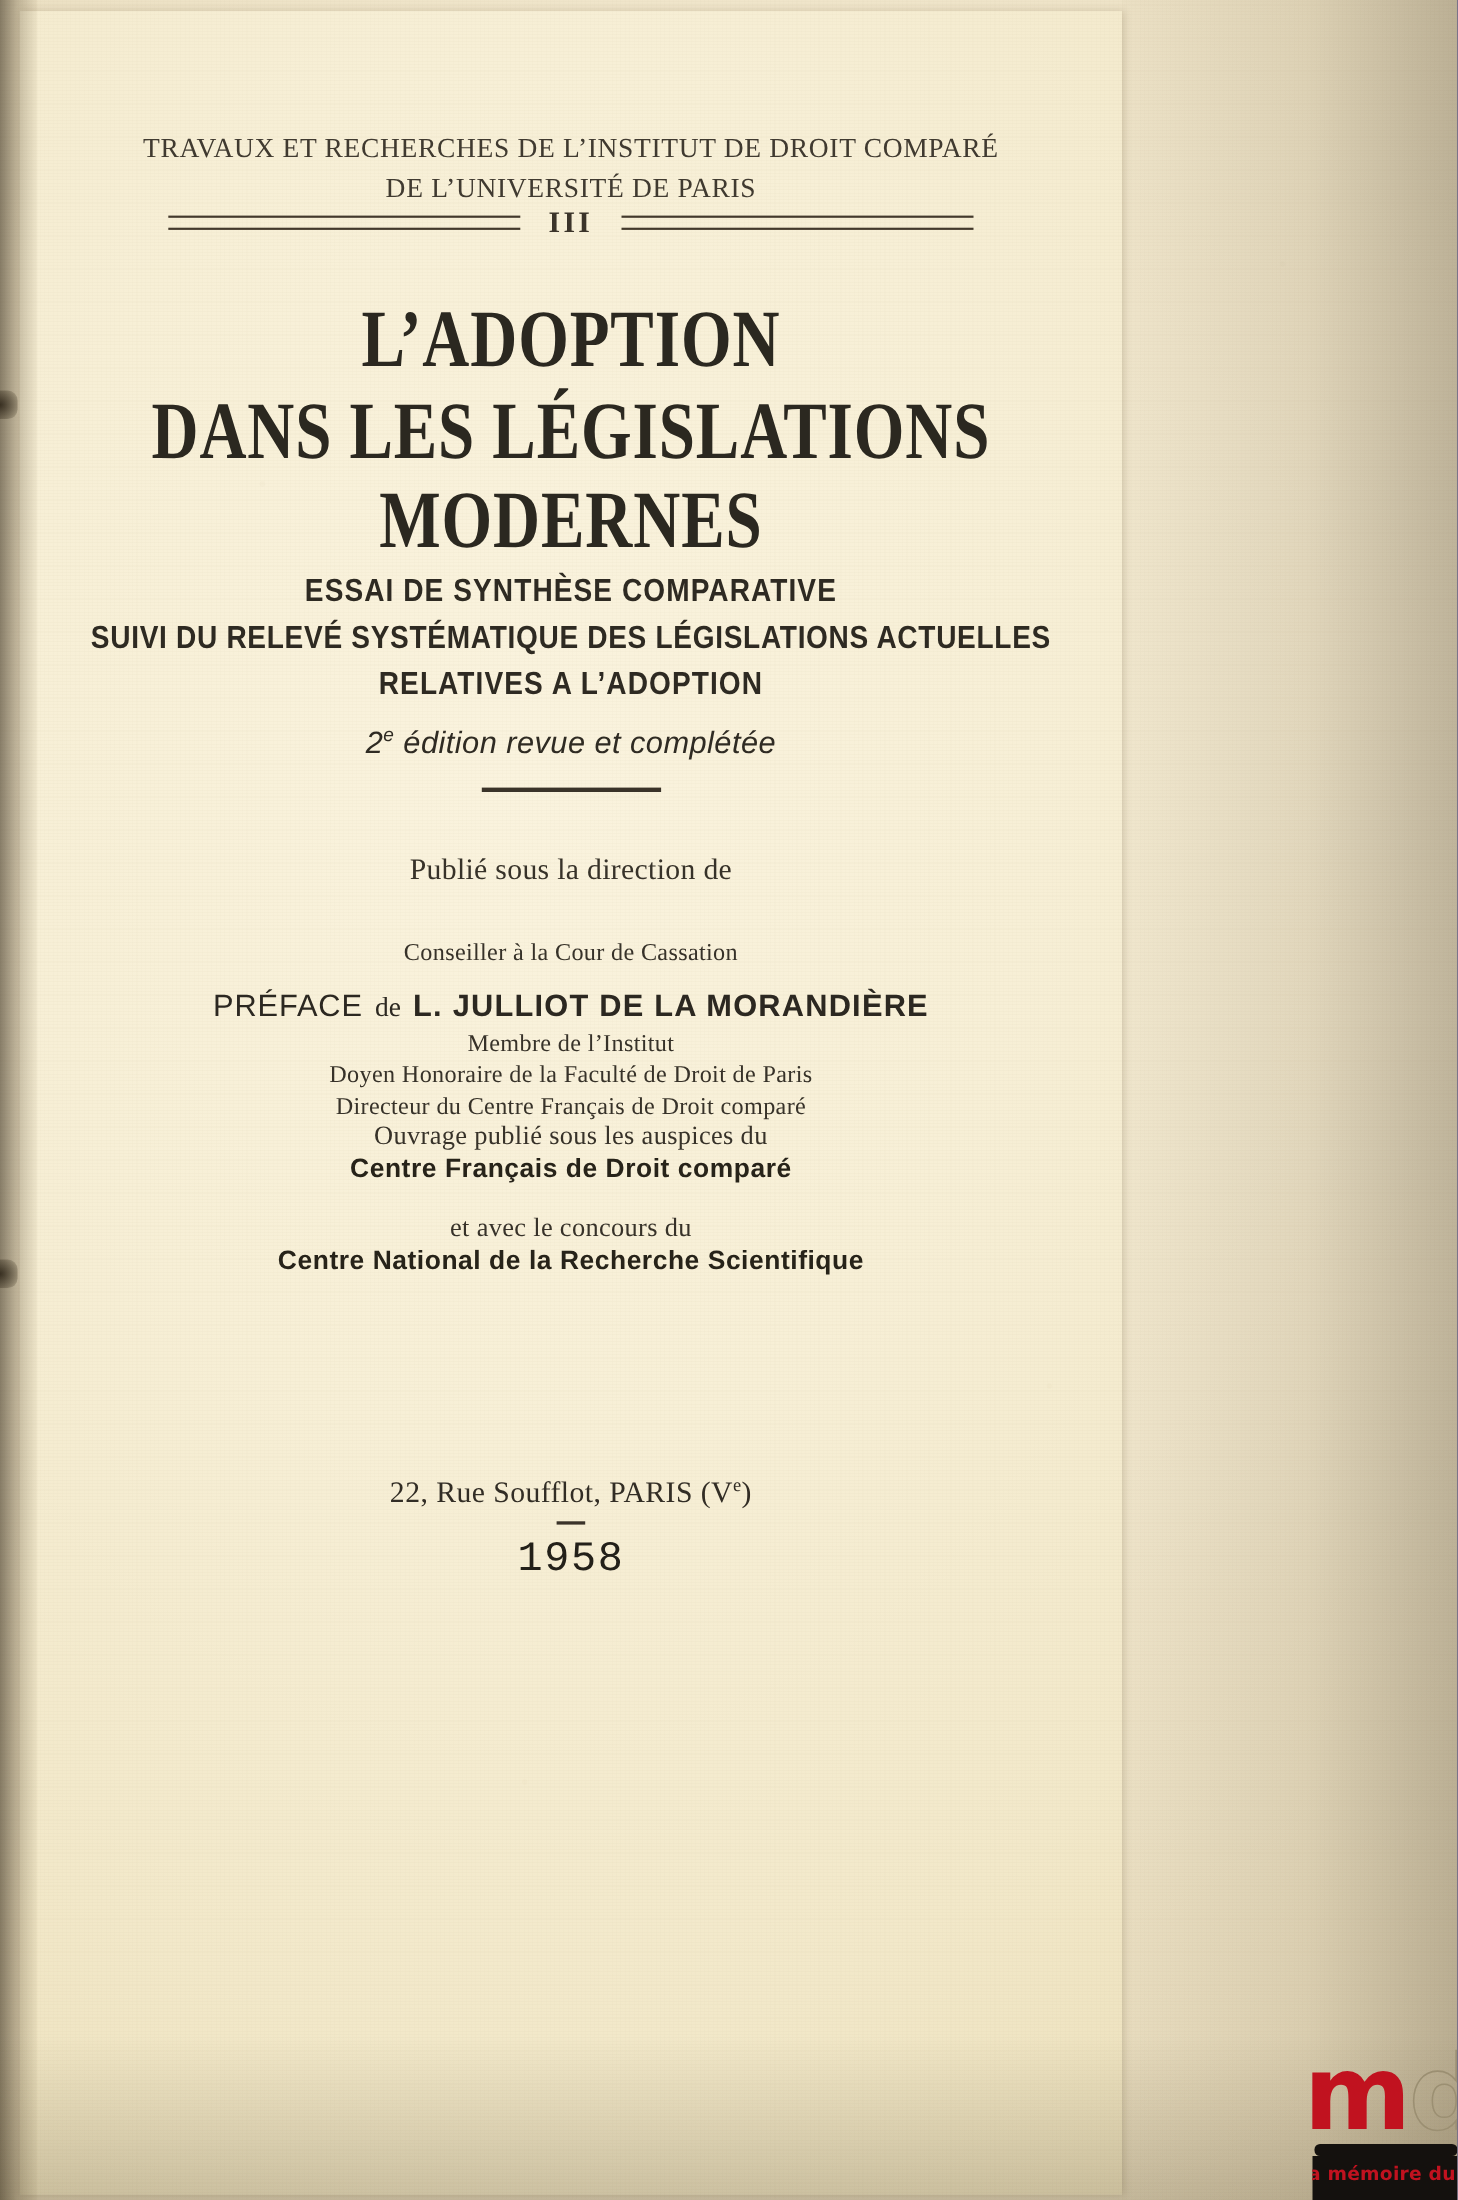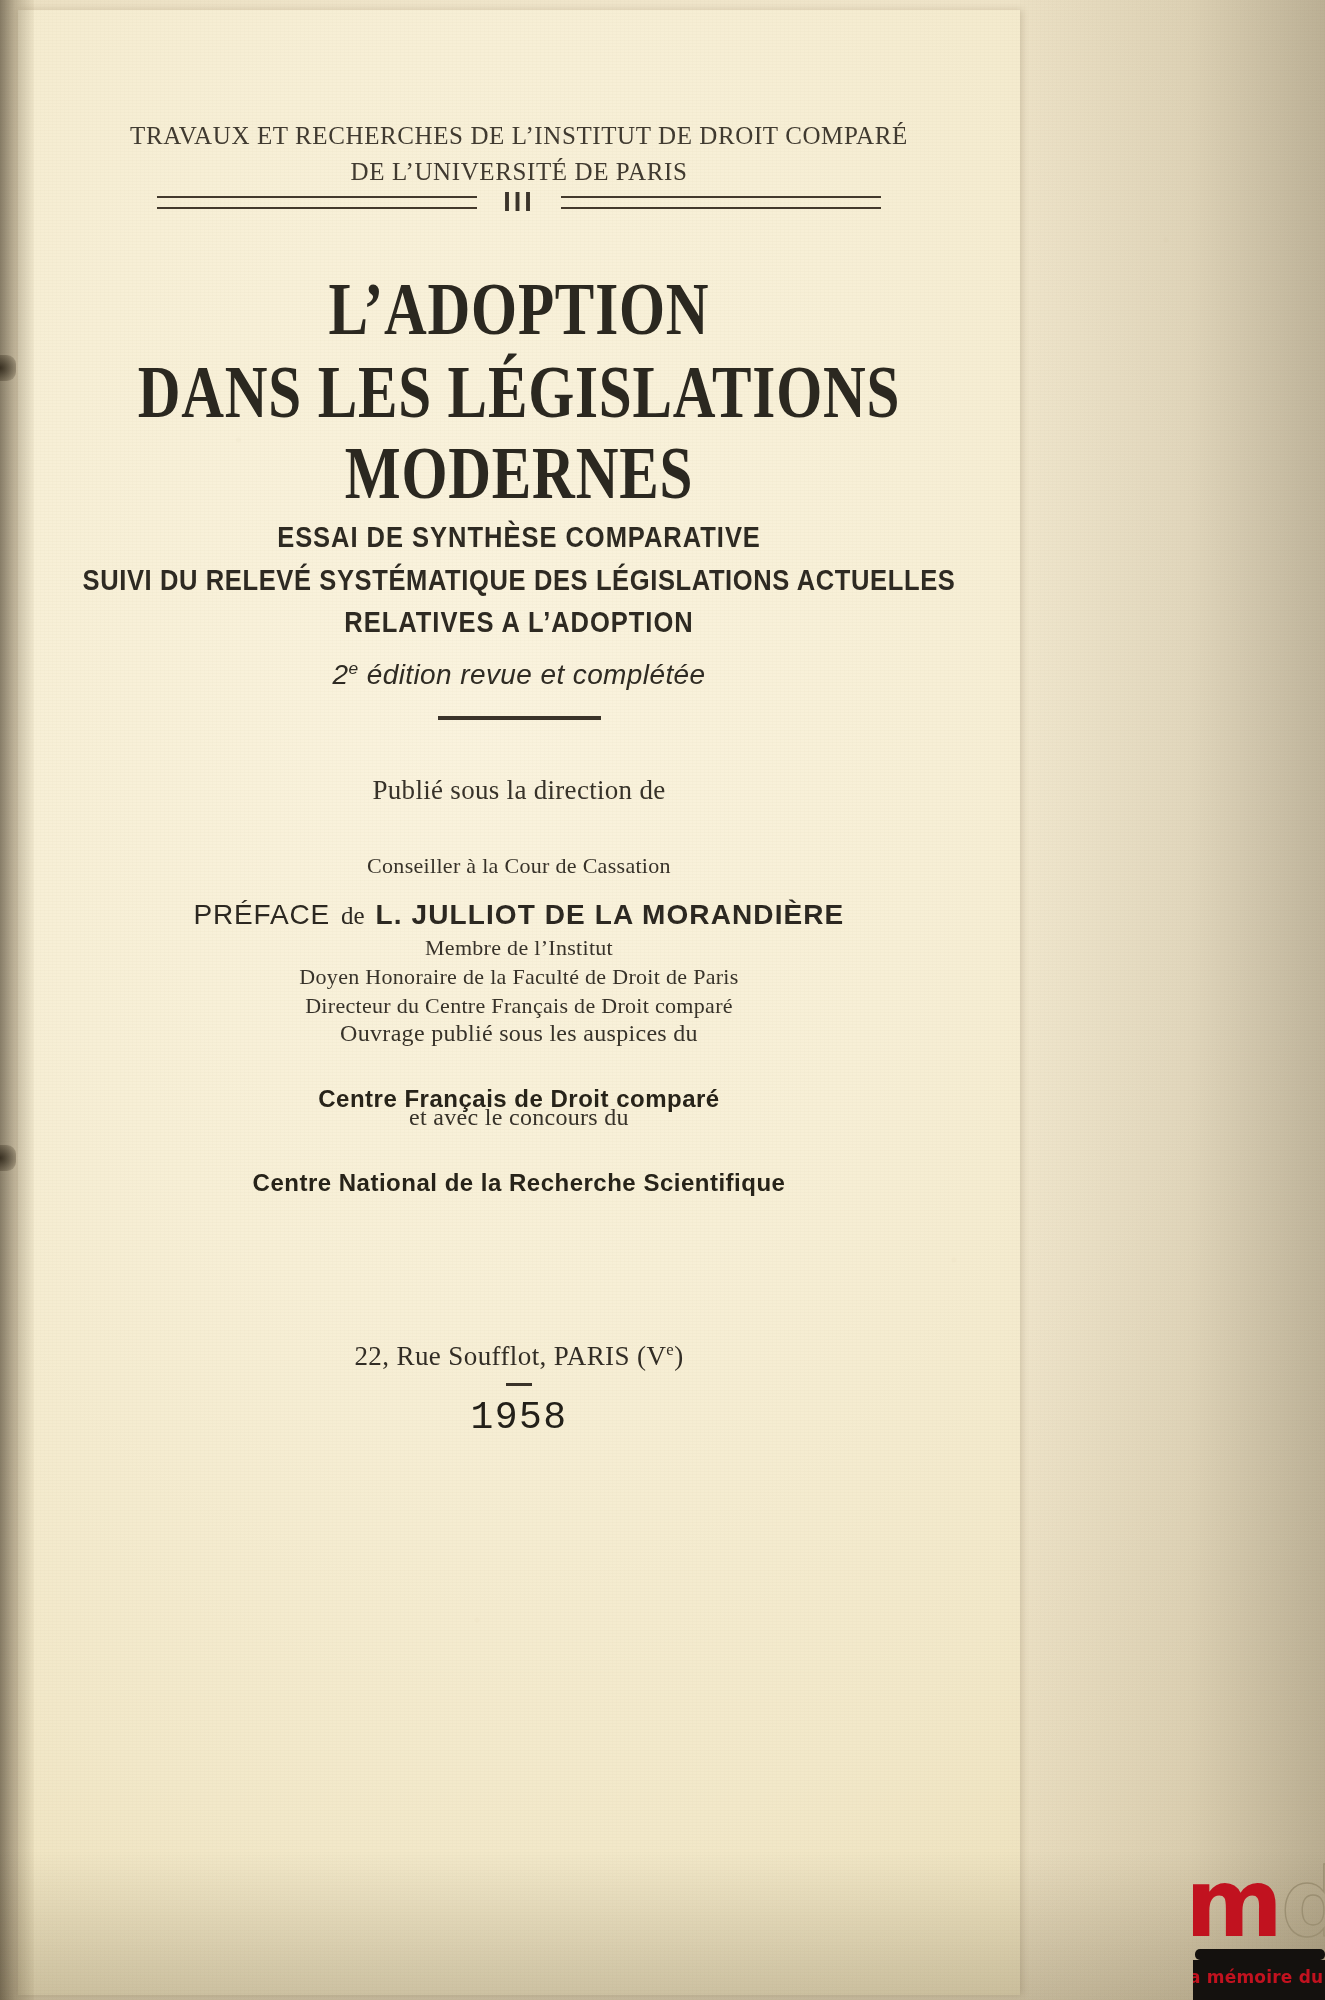--- a/index.html
+++ b/index.html
@@ -98,21 +98,21 @@
     justify-content: center;
     gap: 26px;
   }
   .dbl-rule {
     width: 320px;
     height: 9px;
     border-top: 2.3px solid #43392c;
     border-bottom: 2.3px solid #43392c;
   }
   .vol-num {
-    font-family: Liberation Sans, sans-serif;
+    font-family: Liberation Serif, serif;
     font-size: 27px;
     font-weight: 700;
     letter-spacing: 3px;
     color: #3b342a;
   }
 
   .title-line {
     font-family: "Liberation Serif", "DejaVu Serif", serif;
     font-weight: 700;
     color: #2b2820;
@@ -185,21 +185,20 @@
 
   .cred { font-size: 22px; line-height: 29px; }
 
   .aus-reg { font-size: 24px; }
   .aus-bold {
     font-family: "Liberation Sans", "DejaVu Sans", sans-serif;
     font-weight: 700;
     font-size: 24px;
     letter-spacing: .5px;
     color: #272319;
-    margin-top: 36px;
   }
 
   .imprint-name {
     font-family: "Liberation Sans", "DejaVu Sans", sans-serif;
     font-size: 48px;
     letter-spacing: 4px;
     color: #232019;
   }
   .imprint-addr {
     font-family: "Liberation Serif", "DejaVu Serif", serif;

